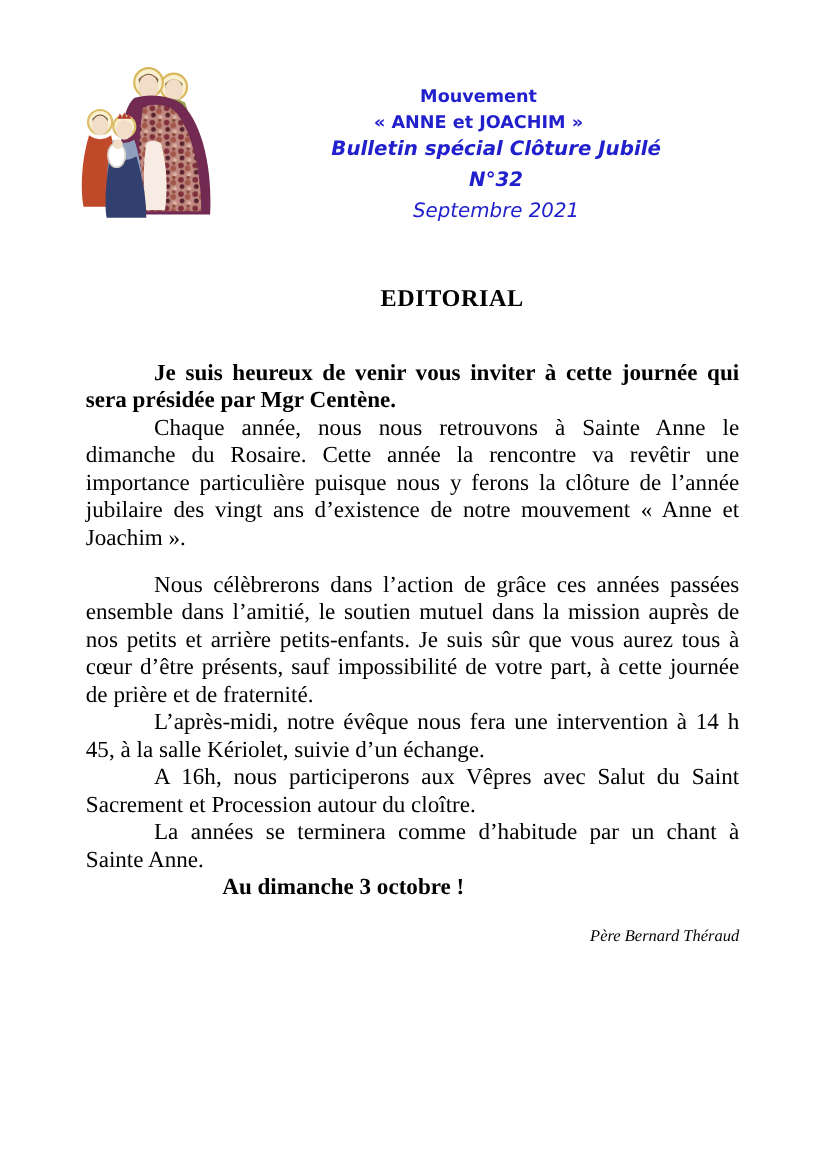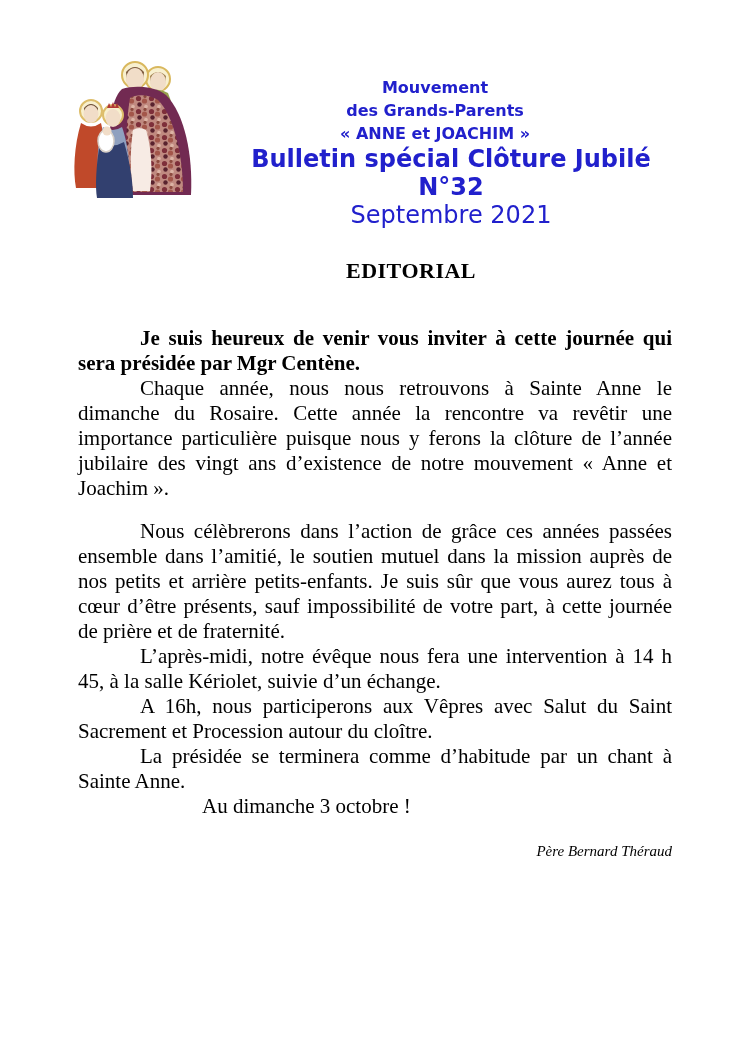--- a/index.html
+++ b/index.html
@@ -35,22 +35,23 @@
     text-align: center;
     color: #2120cc;
     font-family: "DejaVu Sans", sans-serif;
     font-weight: bold;
   }
   .m-small {
     font-size: 16px;
     line-height: 23px;
   }
   .m-large {
-    font-size: 24px;
+    font-size: 18px;
     line-height: 28px;
+    font-style: italic;
     margin-left: 32px;
   }
   .m-light {
     font-weight: normal;
   }
 
   
   .editorial {
     position: absolute;
     left: 78px;
@@ -76,21 +77,21 @@
     text-align: justify;
   }
   .para {
     margin: 0;
     text-indent: 62px;
   }
   .para.gap { margin-top: 18px; }
   .para.bold { font-weight: bold; }
   .closing {
     margin: 0;
-    font-weight: normal;
+    font-weight: bold;
     text-align: left;
     text-indent: 124px;
   }
   .signature {
     margin: 20px 0 0 0;
     text-align: right;
     font-style: italic;
     font-size: 15px;
   }
 </style>
@@ -140,33 +141,32 @@
       <ellipse cx="43" cy="62" rx="7.5" ry="9" fill="#f1ddc8"></ellipse>
       <path d="M33,71 C28,85 27,101 28,112 L59,112 C59,95 55,79 52,71 Q43,77 33,71 Z" fill="#8fa0bf"></path>
       <path d="M30,86 C26,110 25,131 27,142 L63,142 C63,120 58,100 54,86 Q42,93 30,86 Z" fill="#32406f"></path>
       <ellipse cx="36" cy="85" rx="8" ry="11" fill="#ffffff" stroke="#d8d0c8" stroke-width="1.5"></ellipse>
       <circle cx="37" cy="75" r="4.5" fill="#f1ddc8"></circle>
     </g>
   </svg>
 
   <div class="masthead">
     <div class="m-small">Mouvement</div>
-    <div class="m-small">des Grands-Parents</div>
     <div class="m-small">« ANNE et JOACHIM »</div>
     <div class="m-large">Bulletin spécial Clôture Jubilé</div>
     <div class="m-large">N°32</div>
     <div class="m-large m-light">Septembre 2021</div>
   </div>
 
   <h1 class="editorial">EDITORIAL</h1>
 
   <div class="content">
     <p class="para bold gap">Je suis heureux de venir vous inviter à cette journée qui sera présidée par Mgr Centène.</p>
     <p class="para">Chaque année, nous nous retrouvons à Sainte Anne le dimanche du Rosaire. Cette année la rencontre va revêtir une importance particulière puisque nous y ferons la clôture de l’année jubilaire des vingt ans d’existence de notre mouvement « Anne et Joachim ».</p>
     <p class="para gap">Nous célèbrerons dans l’action de grâce ces années passées ensemble dans l’amitié, le soutien mutuel dans la mission auprès de nos petits et arrière petits-enfants. Je suis sûr que vous aurez tous à cœur d’être présents, sauf impossibilité de votre part, à cette journée de prière et de fraternité.</p>
     <p class="para">L’après-midi, notre évêque nous fera une intervention à 14 h 45, à la salle Kériolet, suivie d’un échange.</p>
     <p class="para">A 16h, nous participerons aux Vêpres avec Salut du Saint Sacrement et Procession autour du cloître.</p>
-    <p class="para">La présidée se terminera comme d’habitude par un chant à Sainte Anne.</p>
+    <p class="para">La années se terminera comme d’habitude par un chant à Sainte Anne.</p>
     <p class="closing">Au dimanche 3 octobre !</p>
     <p class="signature">Père Bernard Théraud</p>
   </div>
 
 </div>
 
 </body></html>

